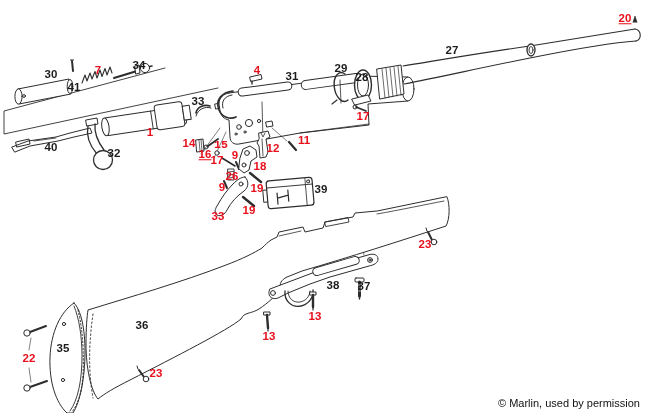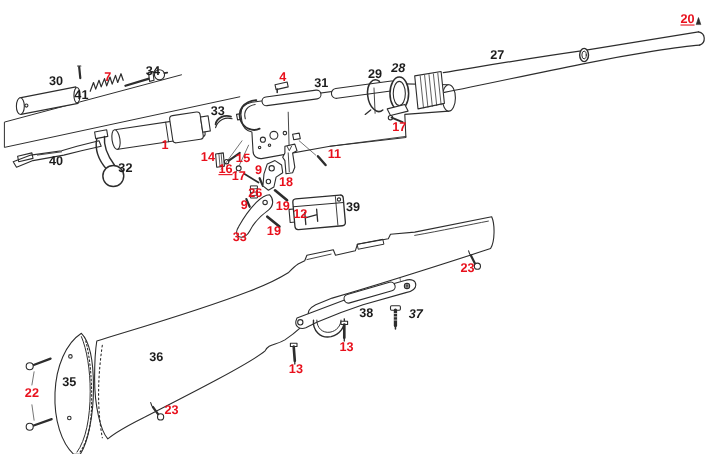--- a/index.html
+++ b/index.html
@@ -268,52 +268,53 @@
     <path d="M313,295 L313,307" stroke-width="2.4"></path>
     <path d="M313,307 L313,310" stroke-width="1.2"></path>
   </g>
   <g>
     <rect x="264" y="312" width="6" height="3" fill="#fff"></rect>
     <path d="M267,315 L268,328" stroke-width="2.4"></path>
     <path d="M268,328 L268,331" stroke-width="1.2"></path>
   </g>
 </svg>
 
+<div class="attribution">© Marlin, used by permission</div>
 
 <span class="lbl" style="left: 74px; top: 53px; color: rgb(28, 28, 28); margin-top: 35px;">41</span>
     <span class="lbl" style="left: 51px; top: 75px; color: rgb(28, 28, 28);">30</span>
     <span class="lbl" style="left: 98px; top: 71px; color: rgb(232, 16, 28);">7</span>
     <span class="lbl" style="left: 139px; top: 66px; color: rgb(28, 28, 28);">34</span>
     <span class="lbl" style="left: 452px; top: 51px; color: rgb(28, 28, 28);">27</span>
     <span class="lbl" style="left: 625px; top: 19px; color: rgb(232, 16, 28); text-decoration: underline;">20</span>
     <span class="lbl" style="left: 257px; top: 71px; color: rgb(232, 16, 28);">4</span>
     <span class="lbl" style="left: 292px; top: 77px; color: rgb(28, 28, 28);">31</span>
     <span class="lbl" style="left: 198px; top: 102px; color: rgb(28, 28, 28);">33</span>
     <span class="lbl" style="left: 341px; top: 69px; color: rgb(28, 28, 28);">29</span>
-    <span class="lbl" style="left: 362px; top: 63px; color: rgb(28, 28, 28); font-style: italic;">28</span>
+    <span class="lbl" style="left: 362px; top: 78px; color: rgb(28, 28, 28);">28</span>
     <span class="lbl" style="left: 363px; top: 117px; color: rgb(232, 16, 28);">17</span>
     <span class="lbl" style="left: 150px; top: 133px; color: rgb(232, 16, 28);">1</span>
     <span class="lbl" style="left: 51px; top: 148px; color: rgb(28, 28, 28);">40</span>
     <span class="lbl" style="left: 114px; top: 154px; color: rgb(28, 28, 28);">32</span>
     <span class="lbl" style="left: 189px; top: 144px; color: rgb(232, 16, 28);">14</span>
     <span class="lbl" style="left: 221px; top: 145px; color: rgb(232, 16, 28); font-family: Liberation Mono, monospace;">15</span>
     <span class="lbl" style="left: 205px; top: 155px; color: rgb(232, 16, 28); text-decoration: underline;">16</span>
     <span class="lbl" style="left: 217px; top: 161px; color: rgb(232, 16, 28);">17</span>
     <span class="lbl" style="left: 235px; top: 156px; color: rgb(232, 16, 28);">9</span>
     <span class="lbl" style="left: 232px; top: 177px; color: rgb(232, 16, 28);">26</span>
     <span class="lbl" style="left: 260px; top: 167px; color: rgb(232, 16, 28);">18</span>
     <span class="lbl" style="left: 257px; top: 189px; color: rgb(232, 16, 28);">19</span>
     <span class="lbl" style="left: 222px; top: 188px; color: rgb(232, 16, 28);">9</span>
     <span class="lbl" style="left: 249px; top: 211px; color: rgb(232, 16, 28);">19</span>
     <span class="lbl" style="left: 218px; top: 217px; color: rgb(232, 16, 28);">33</span>
-    <span class="lbl" style="left: 273px; top: 149px; color: rgb(232, 16, 28); margin-top: 47px;">12</span>
+    <span class="lbl" style="left: 273px; top: 149px; color: rgb(232, 16, 28);">12</span>
     <span class="lbl" style="left: 304px; top: 141px; color: rgb(232, 16, 28);">11</span>
     <span class="lbl" style="left: 321px; top: 190px; color: rgb(28, 28, 28);">39</span>
     <span class="lbl" style="left: 425px; top: 245px; color: rgb(232, 16, 28);">23</span>
     <span class="lbl" style="left: 333px; top: 286px; color: rgb(28, 28, 28);">38</span>
-    <span class="lbl" style="left: 378px; top: 287px; color: rgb(28, 28, 28); font-style: italic;">37</span>
+    <span class="lbl" style="left: 364px; top: 287px; color: rgb(28, 28, 28);">37</span>
     <span class="lbl" style="left: 315px; top: 317px; color: rgb(232, 16, 28);">13</span>
     <span class="lbl" style="left: 269px; top: 337px; color: rgb(232, 16, 28);">13</span>
     <span class="lbl" style="left: 142px; top: 326px; color: rgb(28, 28, 28);">36</span>
     <span class="lbl" style="left: 63px; top: 349px; color: rgb(28, 28, 28); text-align: right;">35</span>
     <span class="lbl" style="left: 29px; top: 359px; color: rgb(232, 16, 28);">22</span>
     <span class="lbl" style="left: 156px; top: 374px; color: rgb(232, 16, 28);">23</span>
   </div>
 
 </body></html>

